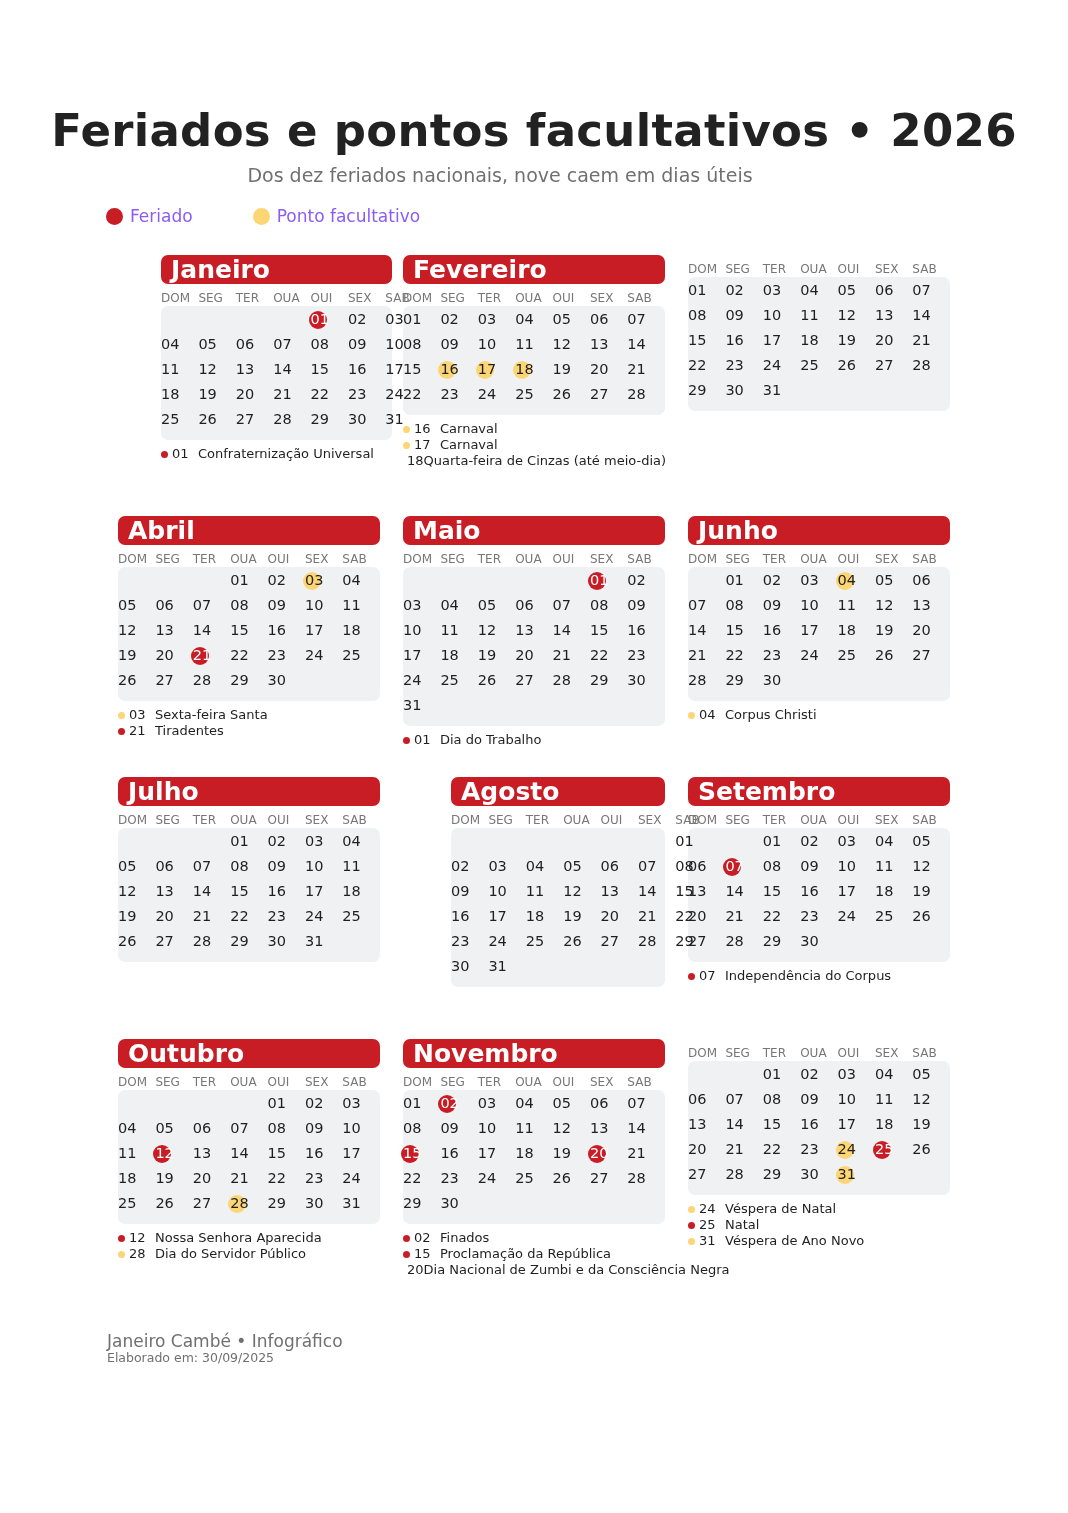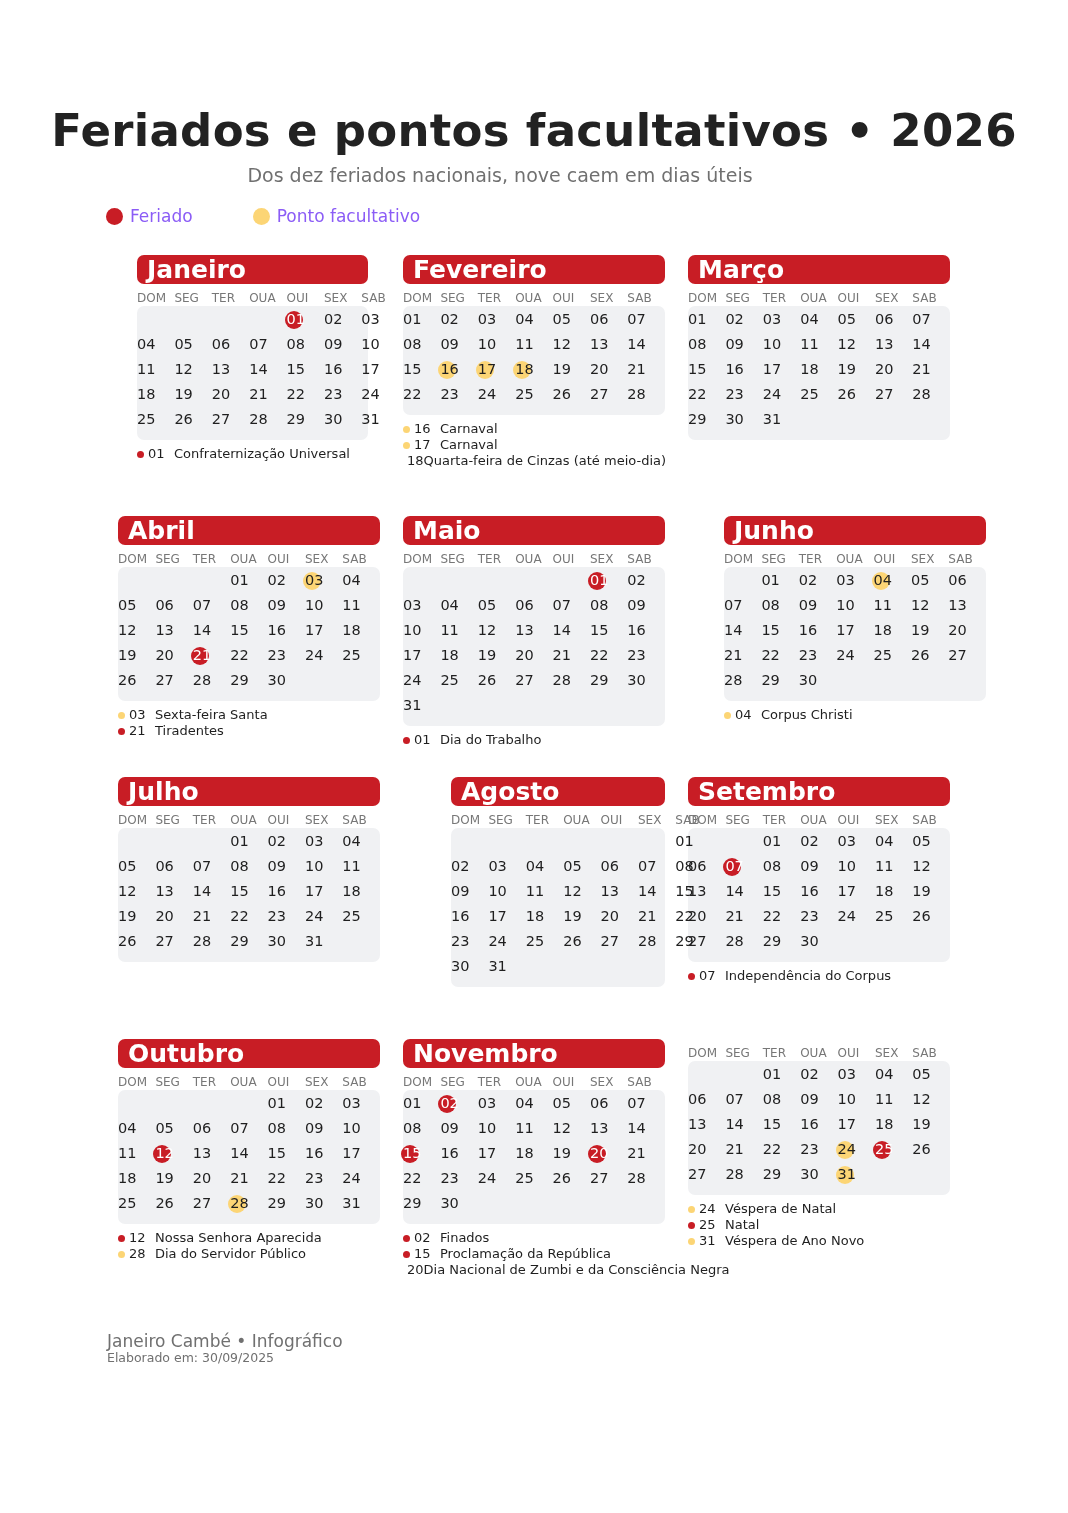--- a/index.html
+++ b/index.html
@@ -38,21 +38,21 @@
     <span class="legend-dot" style="background:#c81d25"></span>
     <span>Feriado</span>
   </div>
   <div class="legend-item">
     <span class="legend-dot" style="background:#fcd575"></span>
     <span>Ponto facultativo</span>
   </div>
 </div>
 
 <div id="months">
-    <div class="month" style="left: 106px; top: 255px; padding-left: 31px;">
+    <div class="month" style="left: 130px; top: 255px; padding-left: 31px;">
       <div class="month-header">Janeiro</div>
       <div class="weekdays">
         <span>DOM</span>
         <span>SEG</span>
         <span>TER</span>
         <span>OUA</span>
         <span>OUI</span>
         <span>SEX</span>
         <span>SAB</span>
       </div>
@@ -158,21 +158,20 @@
           <span>Carnaval</span>
         </div>
         <div class="note">
           <span class="note-dot" style="background: rgb(252, 213, 117);"></span>
           <span class="note-day">18</span>
           <span>Quarta-feira de Cinzas (até meio-dia)</span>
         </div>
       </div>
     </div>
     <div class="month" style="left: 688px; top: 255px;">
-      <div class="month-header">Março</div>
       <div class="weekdays">
         <span>DOM</span>
         <span>SEG</span>
         <span>TER</span>
         <span>OUA</span>
         <span>OUI</span>
         <span>SEX</span>
         <span>SAB</span>
       </div>
       <div class="grid-bg">
@@ -324,21 +323,21 @@
         </div>
       </div>
       <div class="notes">
         <div class="note">
           <span class="note-dot" style="background: rgb(200, 29, 37);"></span>
           <span class="note-day">01</span>
           <span>Dia do Trabalho</span>
         </div>
       </div>
     </div>
-    <div class="month" style="left: 688px; top: 516px; margin-left: 36px;">
+    <div class="month" style="left: 688px; top: 516px;">
       <div class="month-header">Junho</div>
       <div class="weekdays">
         <span>DOM</span>
         <span>SEG</span>
         <span>TER</span>
         <span>OUA</span>
         <span>OUI</span>
         <span>SEX</span>
         <span>SAB</span>
       </div>

